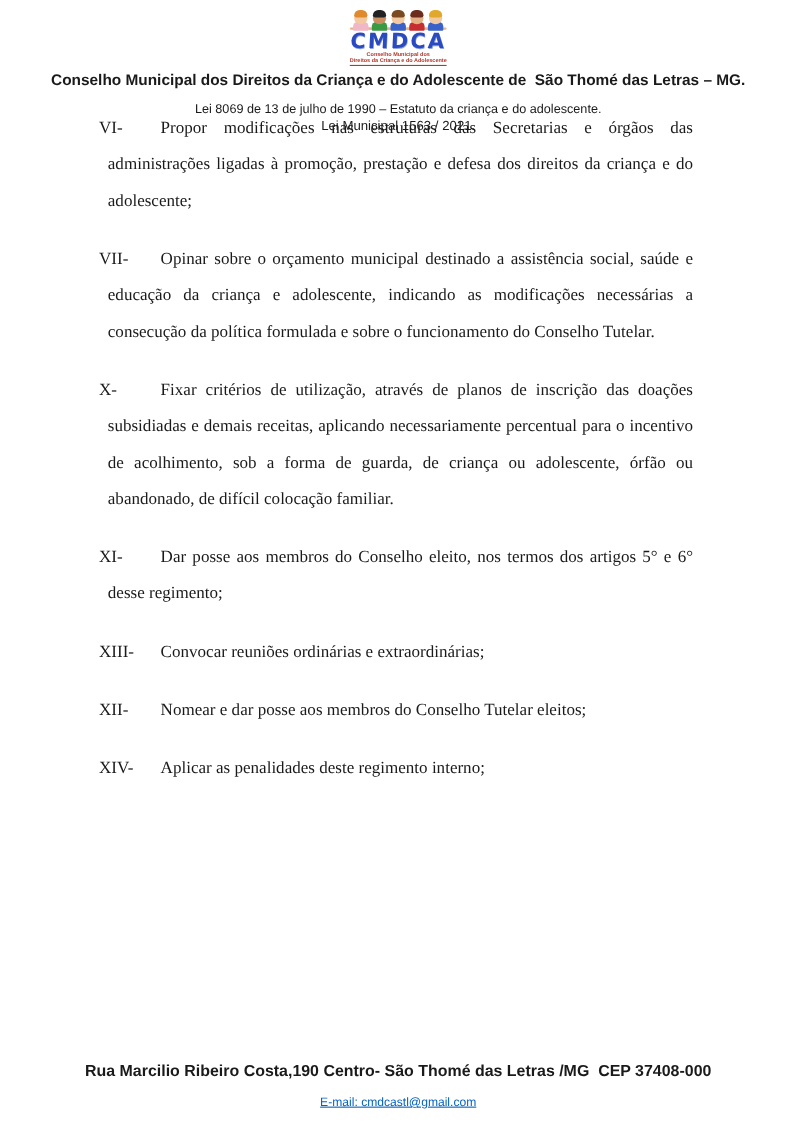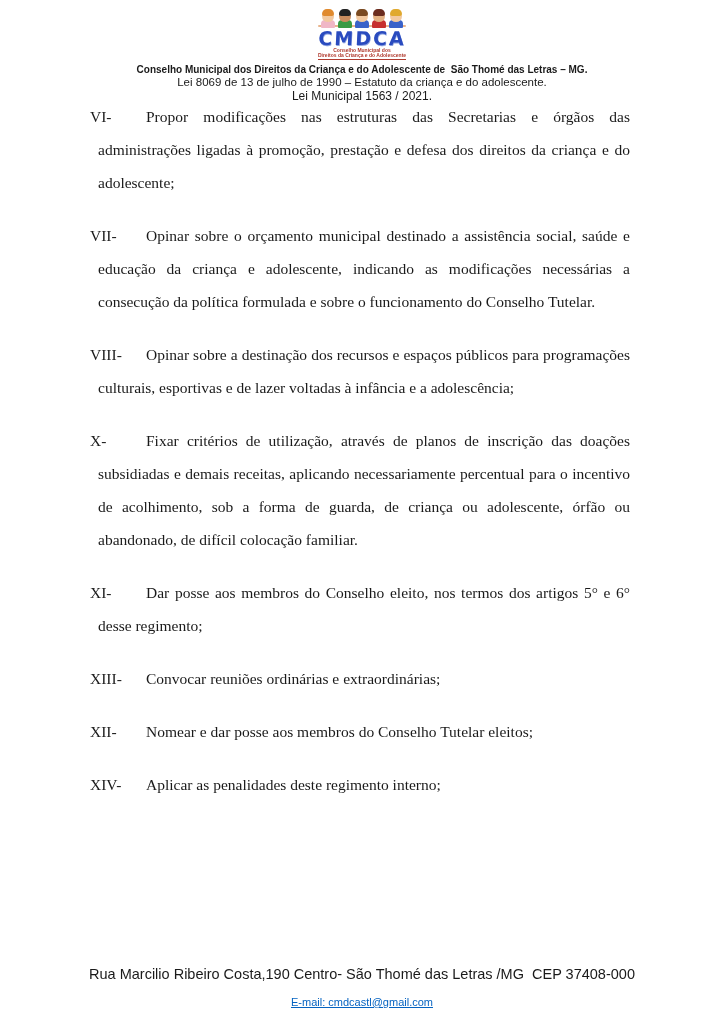--- a/index.html
+++ b/index.html
@@ -47,40 +47,40 @@
     text-shadow:0.5px 0.5px 0 #8fa4e0;
     transform:skewX(-3deg);
   }
   .logo-caption{
     font-family:"Liberation Sans", sans-serif;
     font-size:5px;line-height:5px;color:#b03a2e;font-weight:bold;
     border-bottom:1px solid #b03a2e;
     padding-bottom:1px;
   }
   .hdr-line{font-family:"Liberation Sans", sans-serif;white-space:pre-wrap;}
-  .hdr-line1{font-size:10px;font-weight:bold;margin-top:3px;}
-  .hdr-line2{font-size:11.5px;margin-top:1px;}
+  .hdr-line1{font-size:14px;font-weight:bold;margin-top:3px;}
+  .hdr-line2{font-size:11.5px;margin-top:14px;}
   .hdr-line3{font-size:12px;margin-top:1px;}
   
   .doc-main{
     position:absolute;top:100px;left:98px;width:532px;
     font-size:15.5px;line-height:33px;
     text-align:justify;
   }
   .clause{margin:0 0 20px 0;}
   .clause .num{
     display:inline-block;width:56px;margin-left:-8px;
     text-align:left;
   }
   
   .doc-footer{
     position:absolute;bottom:14px;left:0;width:100%;
     text-align:center;font-family:"Liberation Sans", sans-serif;
   }
-  .footer-address{font-size:14.5px;color:#1a1a1a;white-space:pre-wrap;}
+  .footer-address{font-size:14.5px;color:#1a1a1a;white-space:pre-wrap;font-weight:bold;}
   .footer-email{
     display:inline-block;margin-top:14px;
     font-size:11px;color:#0563c1;text-decoration:underline;cursor:pointer;
   }
 </style>
 </head>
 <body>
 
 <div class="doc-header">
   <div class="logo">
@@ -128,21 +128,20 @@
     </div>
   </div>
   <div class="hdr-line hdr-line1">Conselho Municipal dos Direitos da Criança e do Adolescente de  São Thomé das Letras – MG.</div>
   <div class="hdr-line hdr-line2">Lei 8069 de 13 de julho de 1990 – Estatuto da criança e do adolescente.</div>
   <div class="hdr-line hdr-line3">Lei Municipal 1563 / 2021.</div>
 </div>
 
 <div class="doc-main">
   <p class="clause"><span class="num">VI-</span><span>Propor modificações nas estruturas das Secretarias e órgãos das administrações ligadas à promoção, prestação e defesa dos direitos da criança e do adolescente;</span></p>
   <p class="clause"><span class="num">VII-</span><span>Opinar sobre o orçamento municipal destinado a assistência social, saúde e educação da criança e adolescente, indicando as modificações necessárias a consecução da política formulada e sobre o funcionamento do Conselho Tutelar.</span></p>
-  <p class="clause"><span class="num">VIII-</span><span>Opinar sobre a destinação dos recursos e espaços públicos para programações culturais, esportivas e de lazer voltadas à infância e a adolescência;</span></p>
   <p class="clause"><span class="num">X-</span><span>Fixar critérios de utilização, através de planos de inscrição das doações subsidiadas e demais receitas, aplicando necessariamente percentual para o incentivo de acolhimento, sob a forma de guarda, de criança ou adolescente, órfão ou abandonado, de difícil colocação familiar.</span></p>
   <p class="clause"><span class="num">XI-</span><span>Dar posse aos membros do Conselho eleito, nos termos dos artigos 5° e 6° desse regimento;</span></p>
   <p class="clause"><span class="num">XIII-</span><span>Convocar reuniões ordinárias e extraordinárias;</span></p>
   <p class="clause"><span class="num">XII-</span><span>Nomear e dar posse aos membros do Conselho Tutelar eleitos;</span></p>
   <p class="clause"><span class="num">XIV-</span><span>Aplicar as penalidades deste regimento interno;</span></p>
 </div>
 
 <div class="doc-footer">
   <div class="footer-address">Rua Marcilio Ribeiro Costa,190 Centro- São Thomé das Letras /MG  CEP 37408-000</div>
   <a class="footer-email">E-mail: cmdcastl@gmail.com</a>

